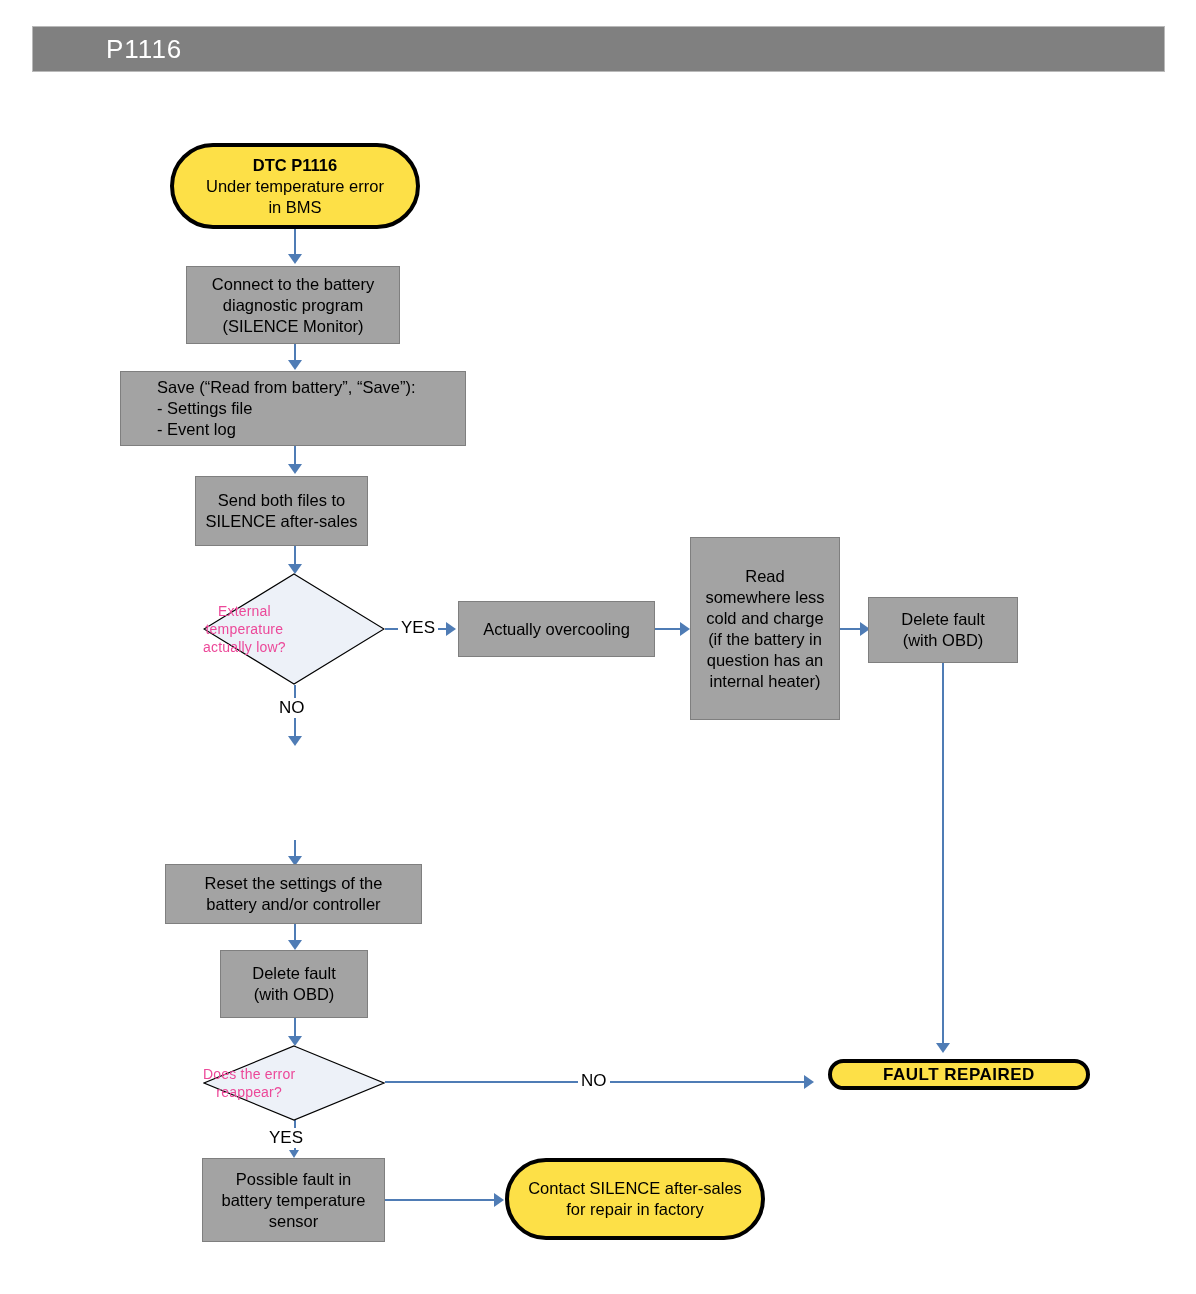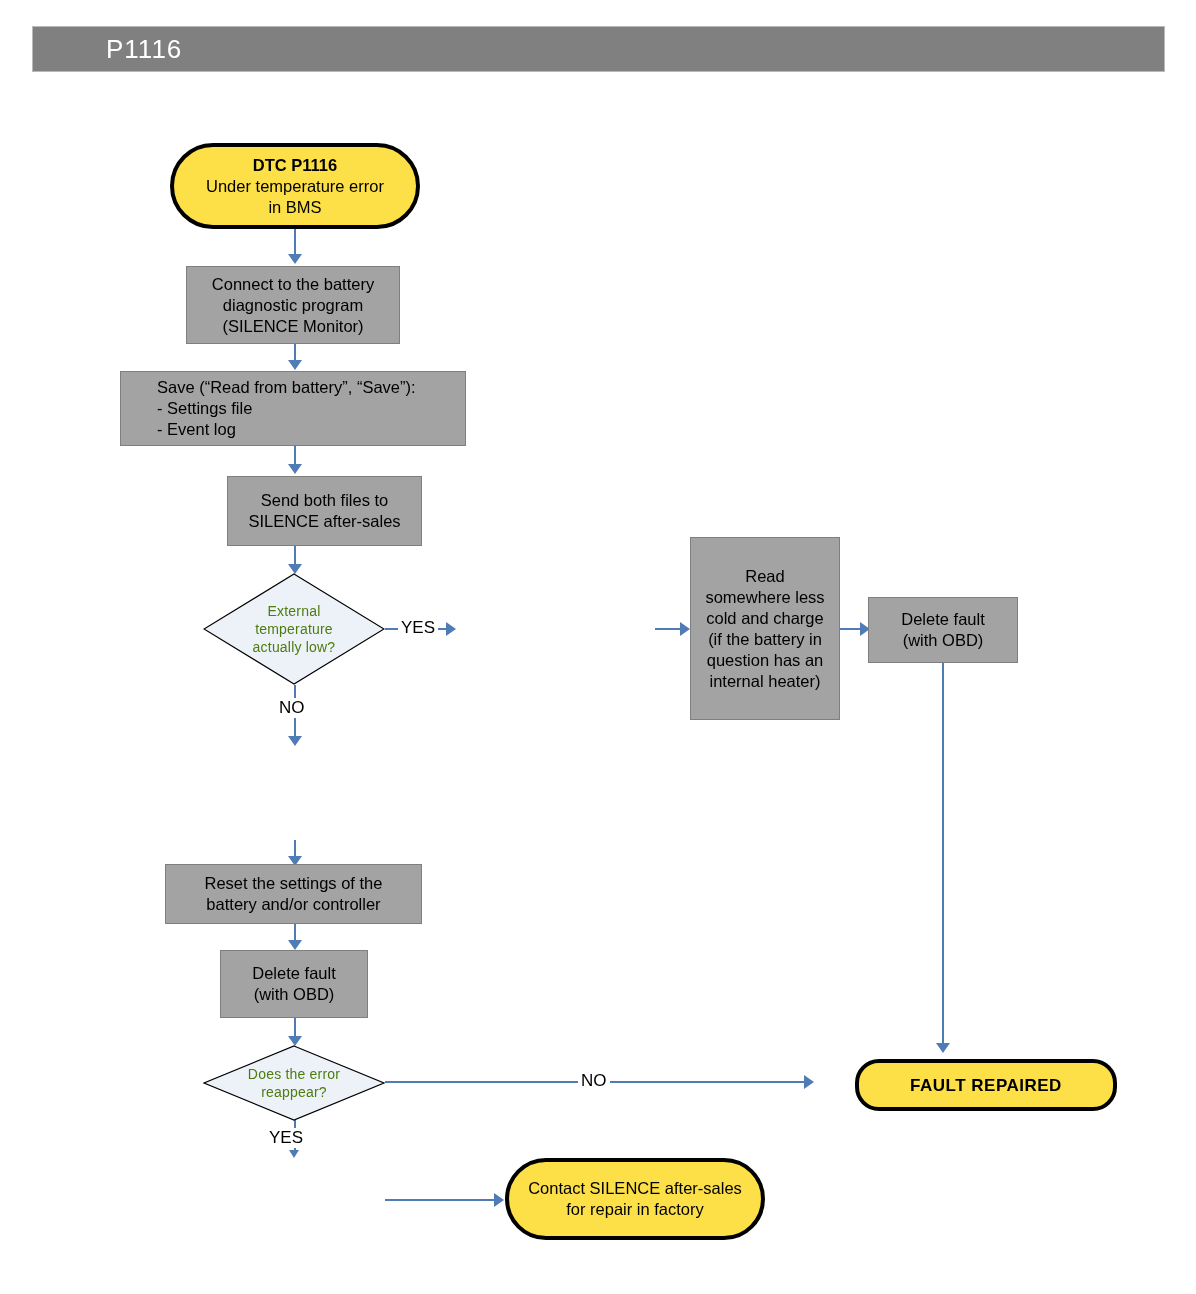--- a/index.html
+++ b/index.html
@@ -41,22 +41,22 @@
   }
   .terminator{
     background:#fde047;
     border:4px solid #000000;
     border-radius:44px;
   }
   .decision-wrap{position:absolute;}
   .decision-wrap svg{position:absolute;left:0;top:0;}
   .decision-label{
     position:absolute;left:0;top:0;width:100%;height:100%;
-    display:flex;align-items:center;justify-content:center;
-    text-align:center;font-size:14px;line-height:18px;color:#4d7c0f;
+    display:flex;align-items:center;
+    text-align:center;font-size:14px;line-height:18px;color:#ec4899;
     letter-spacing:.2px;
   }
 
   .bold{font-weight:bold;}
   .ital{}
   .leftal{text-align:left;padding-left:28px;}
 
   
   .conn{position:absolute;pointer-events:none;}
   .vline{position:absolute;width:2px;background:#4f7cb5;}
@@ -154,40 +154,45 @@
   </div>
 
   <div class="node process leftal" style="left:120px;top:371px;width:346px;height:75px;justify-content:flex-start;">
     <span class="txt leftal" style="padding-left:8px;">
       <span>Save (“Read from battery”, “Save”):</span><br>
       <span>- Settings file</span><br>
       <span>- </span><span class="ital">Event log</span>
     </span>
   </div>
 
-  <div class="node process" style="left:195px;top:476px;width:195px;height:70px;margin-left:32px;">
+  <div class="node process" style="left:195px;top:476px;width:173px;height:70px;">
     <span class="txt">
       <span>Send both files to</span><br>
       <span>SILENCE after-sales</span>
     </span>
   </div>
 
   <div class="decision-wrap" style="left:203px;top:573px;width:182px;height:112px;">
     <svg width="182" height="112" viewBox="0 0 182 112">
       <polygon points="91,1 181,56 91,111 1,56" fill="#edf1f8" stroke="#000000" stroke-width="1.2"></polygon>
     </svg>
     <div class="decision-label">
       <span>
         <span>External</span><br>
         <span>temperature</span><br>
         <span>actually low?</span>
       </span>
     </div>
   </div>
 
+  <div class="node process" style="left:458px;top:601px;width:197px;height:56px;">
+    <span class="txt">
+      <span>Actually overcooling</span>
+    </span>
+  </div>
 
   <div class="node process" style="left:690px;top:537px;width:150px;height:183px;">
     <span class="txt">
       <span>Read</span><br>
       <span>somewhere less</span><br>
       <span>cold and charge</span><br>
       <span>(if the battery in</span><br>
       <span>question has an</span><br>
       <span>internal </span><span class="ital">heater</span><span>)</span>
     </span>
@@ -220,22 +225,29 @@
       <polygon points="91,1 181,38 91,75 1,38" fill="#edf1f8" stroke="#000000" stroke-width="1.2"></polygon>
     </svg>
     <div class="decision-label">
       <span>
         <span>Does the error</span><br>
         <span>reappear?</span>
       </span>
     </div>
   </div>
 
-
-  <div class="node terminator" style="left:855px;top:1059px;width:262px;height:52px;border-radius:24px;">
+  <div class="node process" style="left:202px;top:1158px;width:183px;height:84px;">
+    <span class="txt">
+      <span>Possible fault in</span><br>
+      <span>battery temperature</span><br>
+      <span>sensor</span>
+    </span>
+  </div>
+
+  <div class="node terminator" style="left:828px;top:1059px;width:262px;height:31px;border-radius:24px;">
     <span class="txt bold" style="font-size:17px;letter-spacing:.5px;">FAULT REPAIRED</span>
   </div>
 
   <div class="node terminator" style="left:505px;top:1158px;width:260px;height:82px;border-radius:42px;">
     <span class="txt">
       <span>Contact SILENCE after-sales</span><br>
       <span>for repair in factory</span>
     </span>
   </div>
 

